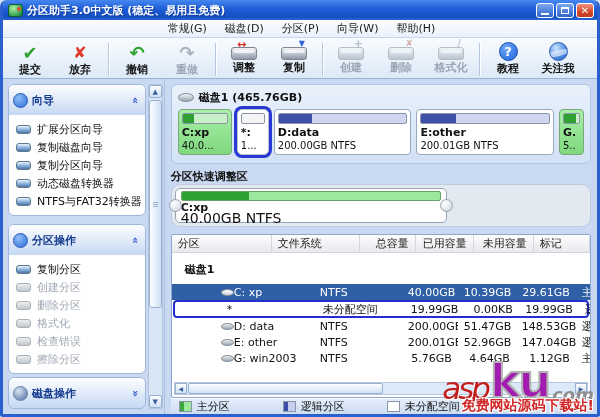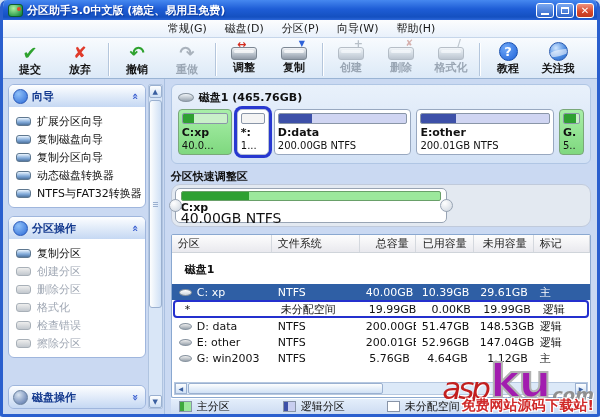--- a/index.html
+++ b/index.html
@@ -69,21 +69,21 @@
   .ball { width:19px; height:19px; border-radius:50%; border:1px solid #2c5cb0; position:relative; overflow:hidden;
     background:radial-gradient(circle at 35% 30%,#cfe6ff,#4888e0 60%,#2c66c0); }
   .ball:after { content:""; position:absolute; left:-4px; top:7px; width:26px; height:6px;
     background:rgba(255,255,255,.55); border-radius:50%; transform:rotate(-14deg); }
   
   .content { flex:1; display:flex; min-height:0; background:#cad9f2; position:relative; }
   
   .sidebar { flex:0 0 140px; padding:5px 0 5px 5px; display:flex; flex-direction:column; min-height:0; }
   .panel { background:#fff; border:1px solid #9fb6dd; border-radius:6px; overflow:hidden; flex:0 0 auto; }
   .panel + .panel { margin-top:8px; }
-  .panel-head { height:22px; display:flex; align-items:center; gap:4px; padding:0 6px 0 4px;
+  .panel-head { height:30px; display:flex; align-items:center; gap:4px; padding:0 6px 0 4px;
     background:linear-gradient(#FDFEFF,#C5D8F3); cursor:pointer; }
   .ph-ico { width:15px; height:15px; border-radius:50%; border:1px solid #2858b8; flex:0 0 15px;
     background:radial-gradient(circle at 35% 30%,#8fc0f8,#2E6CD8); }
   .ph-ico.gear { background:radial-gradient(circle at 35% 30%,#d8e4f0,#7e96c0 65%,#5a74a4); border-color:#68809f; }
   .ph-title { flex:1; font-weight:bold; color:#13398e; }
   .chev { display:inline-block; color:#3a5fd0; font-weight:bold; font-size:11px; }
   .chev.up:before   { content:"«"; display:inline-block; transform:rotate(90deg); }
   .chev.down:before { content:"»"; display:inline-block; transform:rotate(90deg); }
   .panel-body { padding:5px 3px 5px 7px; }
   .side-item { height:18px; display:flex; align-items:center; gap:6px; cursor:pointer; white-space:nowrap; overflow:hidden; }
@@ -143,21 +143,21 @@
     position:relative; display:flex; flex-direction:column; overflow:hidden; }
   .t-head { flex:0 0 15px; display:flex; background:linear-gradient(#fdfdfd,#e9e9ee);
     border-bottom:1px solid #cfd4da; color:#222; }
   .t-head .t-cell { border-right:1px solid #d4d8de; }
   .t-cell { padding:1px 6px; white-space:nowrap; overflow:hidden; }
   .c1 { flex:0 0 100px; } .c2 { flex:0 0 88px; }
   .c3 { flex:0 0 56px; text-align:right; } .c4 { flex:0 0 58px; text-align:right; }
   .c5 { flex:0 0 60px; text-align:right; } .c6 { flex:1; text-align:left; padding-right:12px; }
   .t-group { font-weight:bold; padding:9px 0 7px 13px; }
   .t-row { display:flex; align-items:center; height:16px; cursor:pointer; }
-  .t-row .c1 { display:flex; align-items:center; gap:5px; padding-left:7px; }
+  .t-row .c1 { display:flex; align-items:center; padding-left:7px;margin-left:42px; }
   .mini-disk { flex:0 0 13px; width:13px; height:7px; border-radius:50%; border:1px solid #8894a0;
     background:linear-gradient(#eee,#9aa4ae); }
   .t-row.selected { background:#2F5FA5; color:#fff; }
   .t-row.selected .mini-disk { background:linear-gradient(#fff,#cdd5dd); }
   .t-row.outlined { height:18px; border:2px solid #2430CE; border-radius:4px; margin:0 1px; }
   .t-row.outlined .c1 { padding-left:10px; }
   
   .hscroll { position:absolute; left:2px; right:2px; bottom:2px; height:13px; display:flex; align-items:center;
     background:#dce9f8; border:1px solid #b6c8e0; }
   .hbtn { flex:0 0 12px; height:11px; border:1px solid #9ab0d0; background:linear-gradient(#fdfefe,#cfe0f5);

